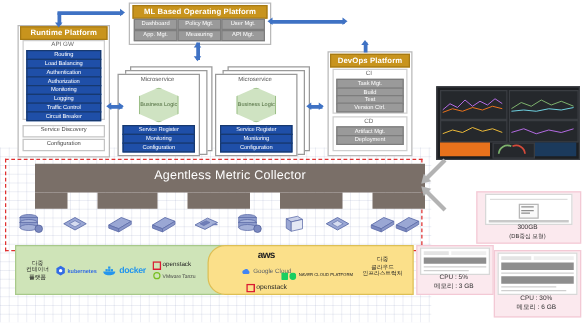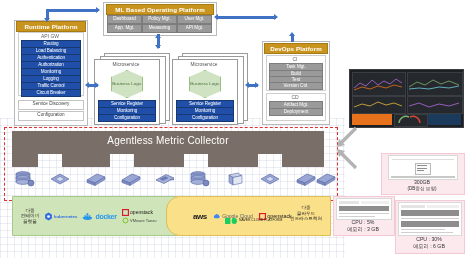--- a/index.html
+++ b/index.html
@@ -42,21 +42,21 @@
 
   
   .msstack{position:absolute;}
   .mscard{position:absolute;background:#fff;border:1px solid #9a9a9a;}
   .mshex{position:absolute;background:#cfe3c2;border:1px solid #9cbf88;
          clip-path:polygon(50% 0,100% 25%,100% 75%,50% 100%,0 75%,0 25%);
          color:#4d6b3c;font-size:4.4px;text-align:center;line-height:5.4px;
          display:flex;align-items:center;justify-content:center;}
 
   
-  .comb{position:absolute;left:12px;top:131px;width:312px;height:36px;padding-left:12px;}
+  .comb{position:absolute;left:28px;top:131px;width:312px;height:36px;padding-left:12px;}
   .comb-body{position:absolute;left:0;top:0;width:312px;height:23px;background:#7a6f68;}
   .tooth{position:absolute;top:23px;height:13px;background:#7a6f68;}
   .comb-text{position:absolute;left:0;top:4px;width:312px;text-align:center;
              color:#fff;font-size:10px;letter-spacing:.2px;}
 
   
   .dashed{position:absolute;border:1.4px dashed #e03030;}
 
   
   .devrow{position:absolute;left:14px;top:170px;width:316px;height:22px;}
@@ -269,21 +269,21 @@
           <svg width="7" height="7" viewBox="0 0 12 12">
               <circle cx="6" cy="6" r="4.2" fill="none" stroke="#78be20" stroke-width="1.6"></circle>
             </svg>
           <span class="logo" style="font-size:4px;color:#444;">VMware Tanzu</span>
         </span>
       </span>
     </div>
   </div>
 
   <div class="band band-yellow" style="left:166px;top:196px;width:163px;border-radius:14px 0 0 14px;">
-    <div style="display:flex;align-items:center;gap:6px;margin-left:26px;">
+    <div style="display:flex;align-items:center;gap:6px;margin-left:26px;flex-direction:column;">
       <span class="logo" style="font-size:8px;color:#222;font-weight:bold;letter-spacing:-.5px;">aws</span>
       <span style="display:flex;align-items:center;gap:1.5px;">
         <svg width="8" height="7" viewBox="0 0 14 12">
             <path d="M3 9 a3 3 0 0 1 1 -5.6 a3.6 3.6 0 0 1 6.4 1 a2.6 2.6 0 0 1 -.4 4.6z" fill="#4285f4"></path>
           </svg>
         <span style="font-size:5px;color:#5f6368;">Google Cloud</span>
       </span>
       <span style="display:flex;align-items:center;gap:1.5px;">
         <svg width="7" height="7" viewBox="0 0 12 12">
             <rect x="1" y="1" width="10" height="10" fill="none" stroke="#da1a32" stroke-width="2"></rect>

